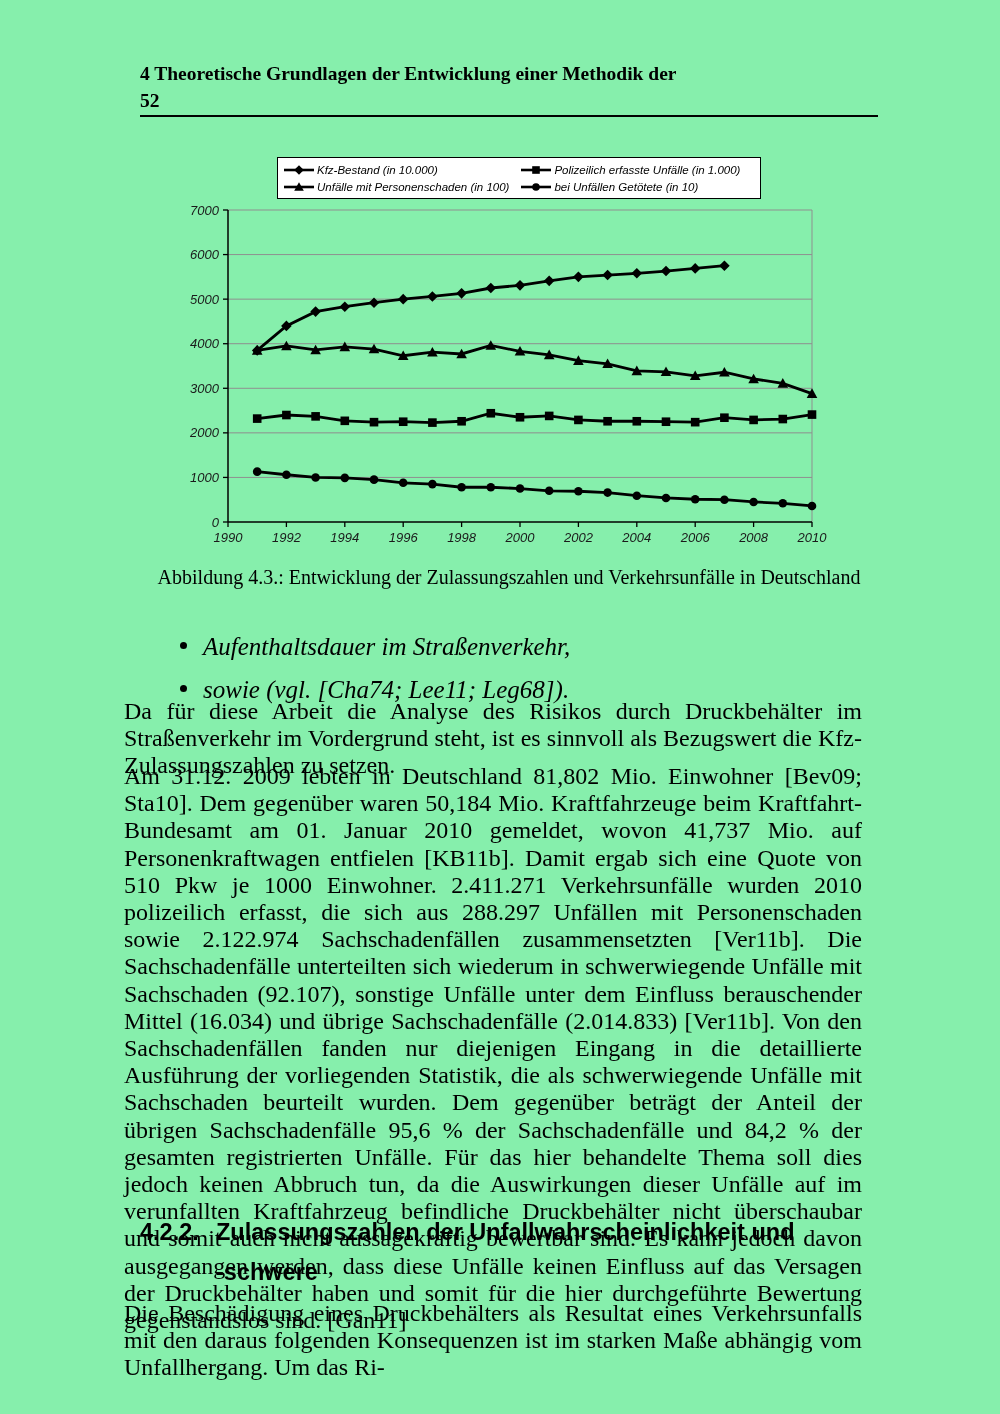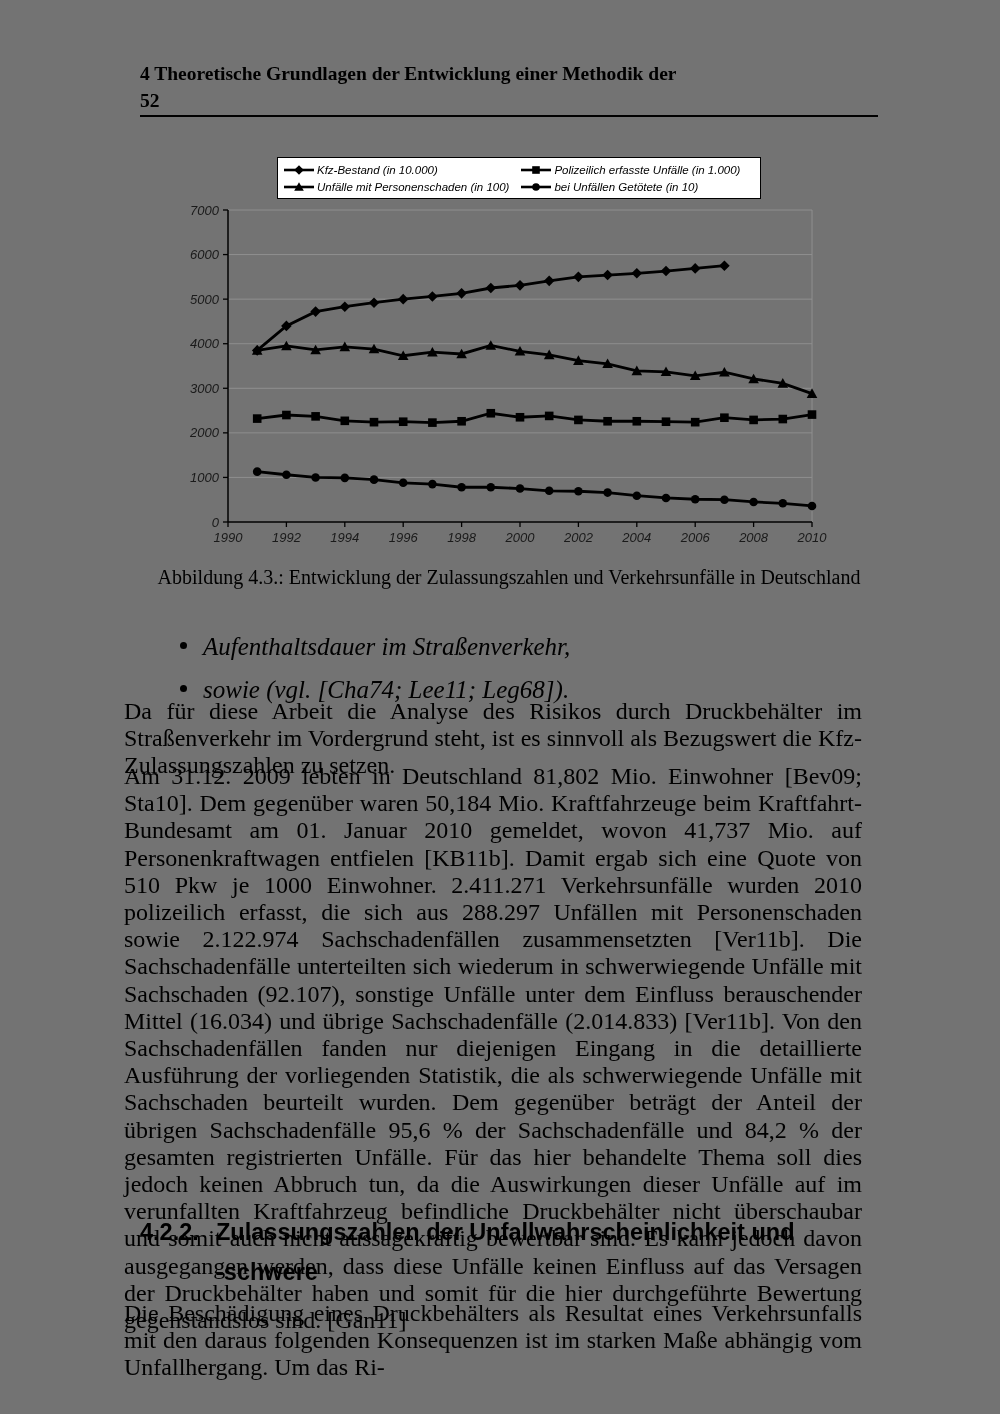--- a/index.html
+++ b/index.html
@@ -1,16 +1,16 @@
 <!DOCTYPE html>
 <html><head>
 <meta charset="utf-8">
 <style>
   html,body{margin:0;padding:0;background:#ffffff;}
-  .page{position:relative;width:1000px;height:1414px;background:#737373;color:#000;
+  .page{position:relative;width:1000px;height:1414px;background:#86efac;color:#000;
         font-family:"Liberation Serif",serif;overflow:hidden;}
   .header{position:absolute;left:140px;top:60px;width:738px;font-weight:bold;
           font-size:19.5px;line-height:27px;}
   .h-row2{display:flex;justify-content:space-between;}
   .rule{position:absolute;left:140px;top:115px;width:738px;height:2px;background:#000;}
 
   .chart-figure{position:absolute;left:180px;top:155px;width:700px;height:400px;}
   .legend{position:absolute;left:97px;top:2px;width:484px;box-sizing:border-box;
           border:1.4px solid #000;padding:3px 6px;display:grid;
           grid-template-columns:auto auto;column-gap:12px;justify-content:start;

